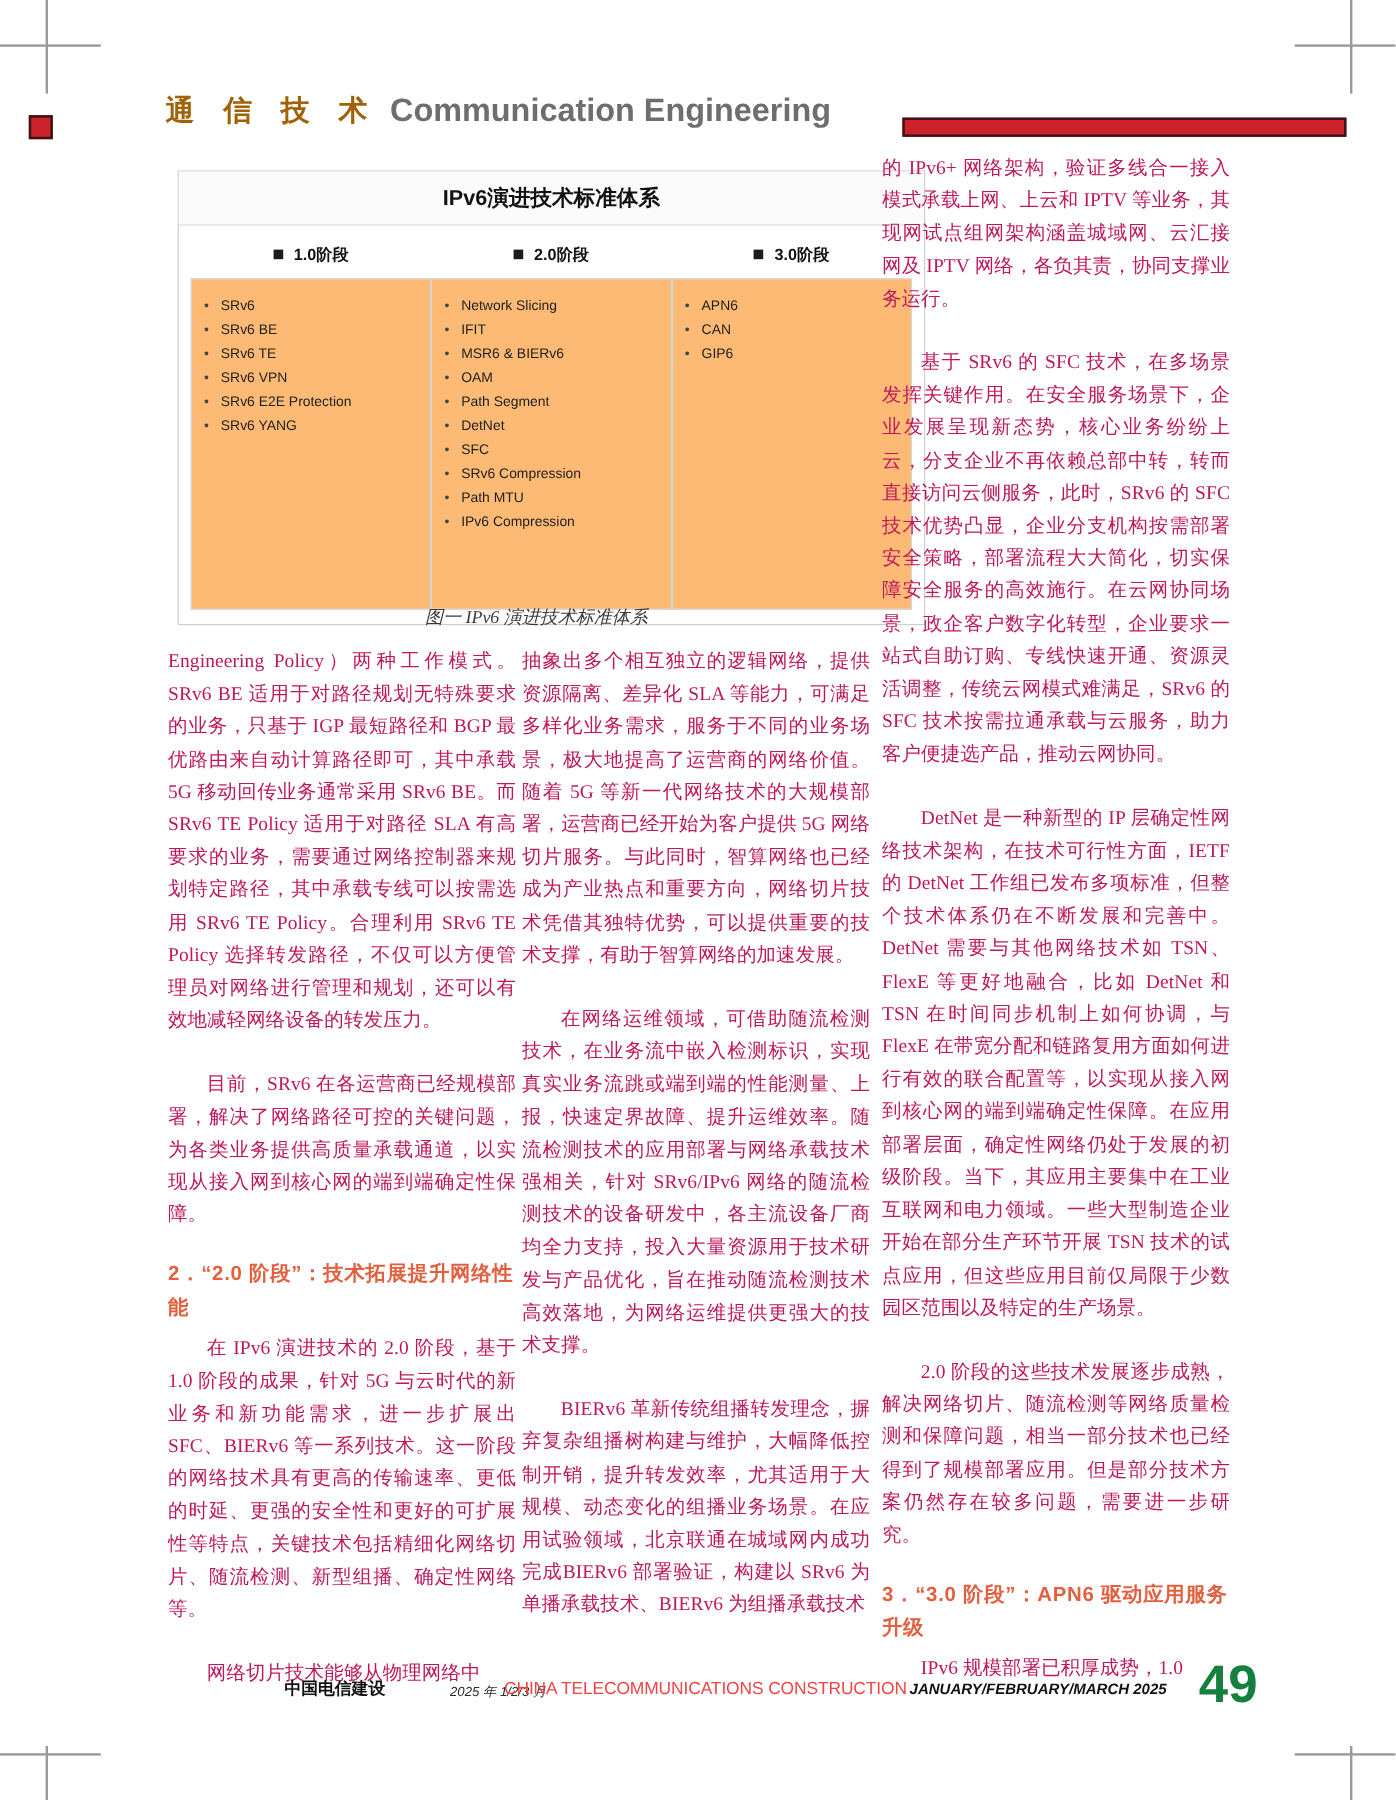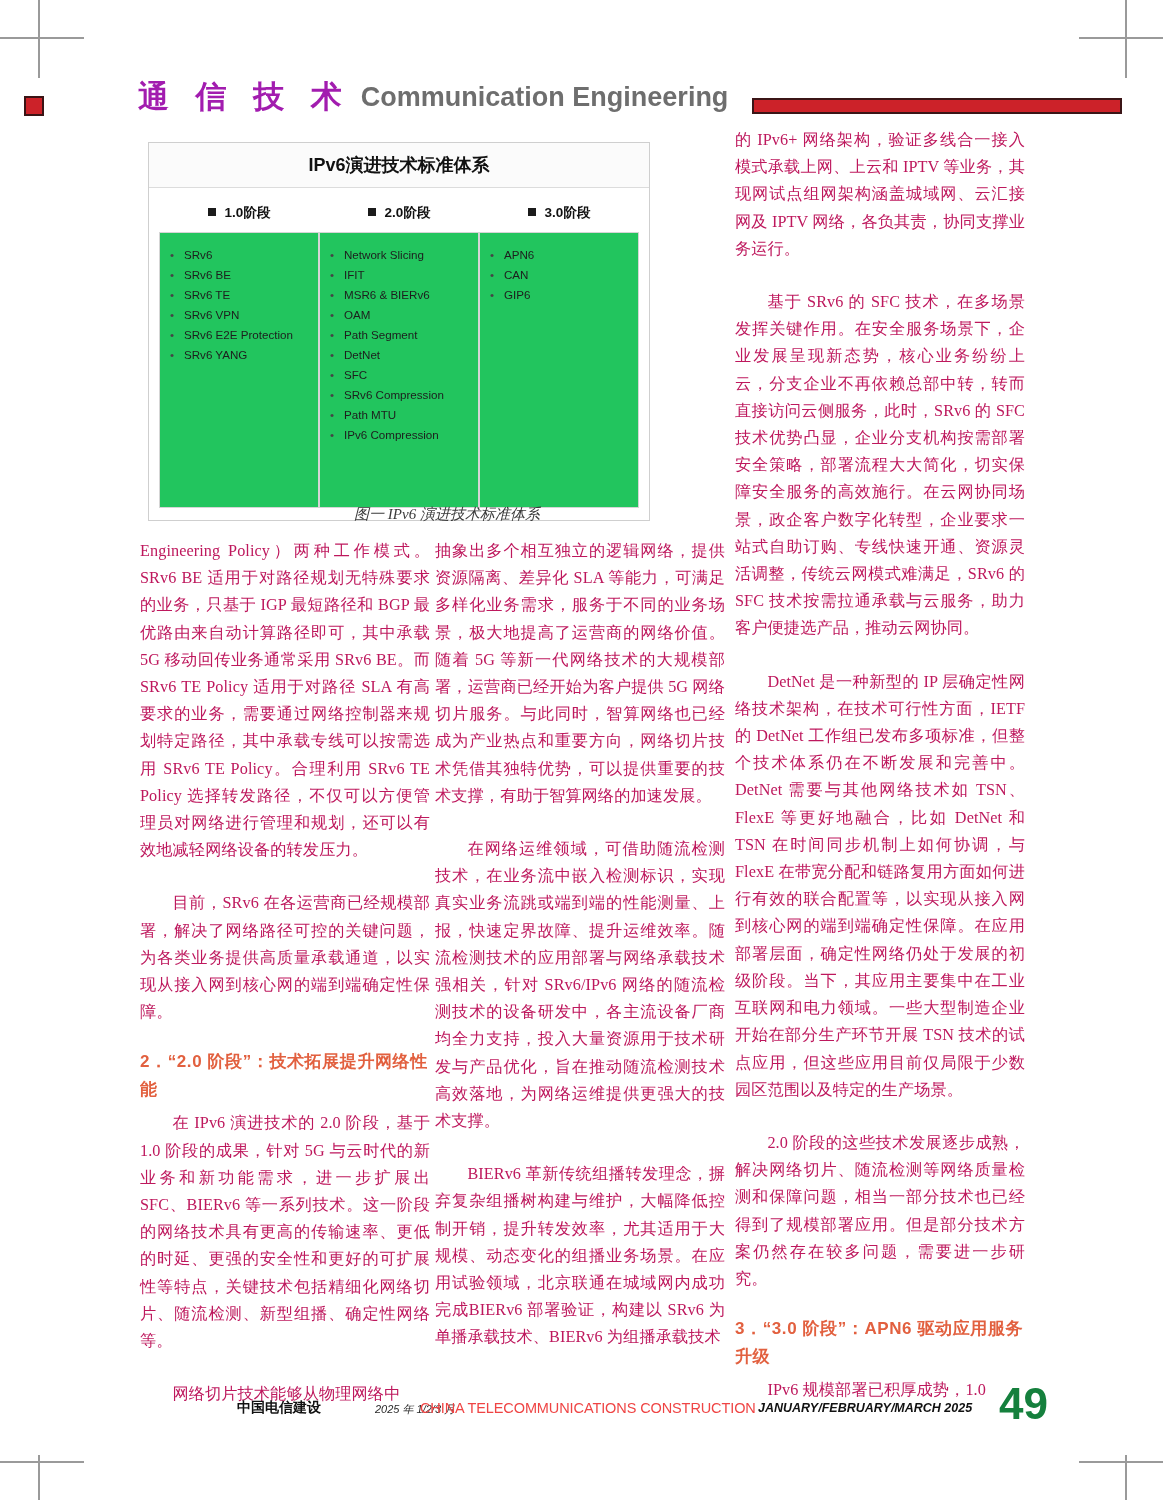--- a/index.html
+++ b/index.html
@@ -14,46 +14,46 @@
   
   .crop{position:absolute;background:#9a9a9a;}
   .crop.v{width:2px;height:78px;}
   .crop.h{height:2px;width:84px;}
 
   
   .header{position:absolute;left:0;top:76px;width:1163px;height:56px;}
   .hdr-square{position:absolute;left:24px;top:20px;width:20px;height:20px;
     background:#cc2229;border:2px solid #3a1415;box-sizing:border-box;}
   .hdr-title{position:absolute;left:138px;top:0px;white-space:nowrap;}
-  .hdr-cn{font-family:Liberation Sans, sans-serif;font-weight:bold;font-size:31px;
-    letter-spacing:9px;color:#a21caf;vertical-align:middle;}
+  .hdr-cn{font-family:Liberation Serif, serif;font-weight:bold;font-size:24px;
+    letter-spacing:9px;color:#a16207;vertical-align:middle;}
   .hdr-en{font-family:"Liberation Sans",sans-serif;font-weight:bold;font-size:27px;
     color:#6e6e6e;vertical-align:middle;margin-left:10px;}
   .hdr-bar{position:absolute;left:752px;top:22px;width:370px;height:16px;
     background:#cc2229;border:2px solid #3b1517;box-sizing:border-box;}
 
   
   .col{position:absolute;top:140px;width:290px;}
   .col-left{left:140px;}
   .col-mid{left:435px;}
   .col-right{left:735px;}
 
   
-  .figure{position:absolute;left:148px;top:142px;width:502px;
+  .figure{position:absolute;left:148px;top:142px;width:623px;
     border:1px solid #cfcfcf;background:#ffffff;box-sizing:border-box;}
   .fig-title{text-align:center;font-family:"Liberation Sans",sans-serif;
     font-weight:bold;font-size:18px;color:#111;padding:10px 0 10px;
     border-bottom:1px solid #dcdcdc;background:#fbfbfb;}
   .fig-cols{display:flex;padding:6px 10px 12px;gap:0;}
   .fig-col{flex:1;display:flex;flex-direction:column;min-width:0;}
   .fig-stage{text-align:center;font-family:"Liberation Sans",sans-serif;
     font-weight:bold;font-size:13.5px;color:#111;padding:10px 0 10px;}
   .fig-stage .sq{display:inline-block;width:8px;height:8px;background:#1b1b1b;
     margin-right:9px;vertical-align:1px;}
-  .fig-box{border:1px solid #d5d5d5;background:#22c55e;padding:12px 6px 12px 10px;
+  .fig-box{border:1px solid #d5d5d5;background:#fdba74;padding:12px 6px 12px 10px;
     min-height:276px;box-sizing:border-box;}
   .fig-item{font-family:"Liberation Sans",sans-serif;font-size:11.6px;color:#1d1d1d;
     line-height:1;padding:4.2px 0;white-space:nowrap;}
   .fig-item .dot{display:inline-block;width:14px;color:#444;}
   .fig-cap{position:absolute;left:148px;top:505px;width:598px;text-align:center;
     font-style:italic;font-size:15px;color:#3a3a3a;
     font-family:"Liberation Serif",serif;}
 
   
   p.bt{

